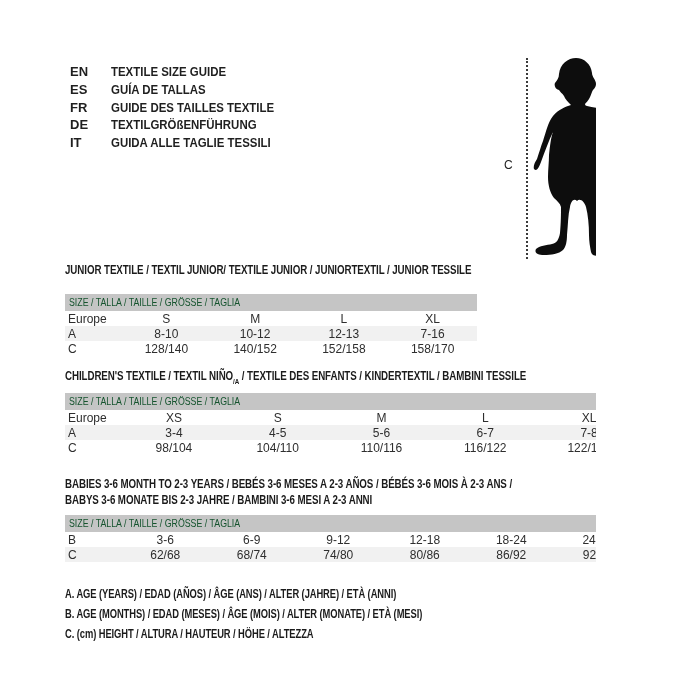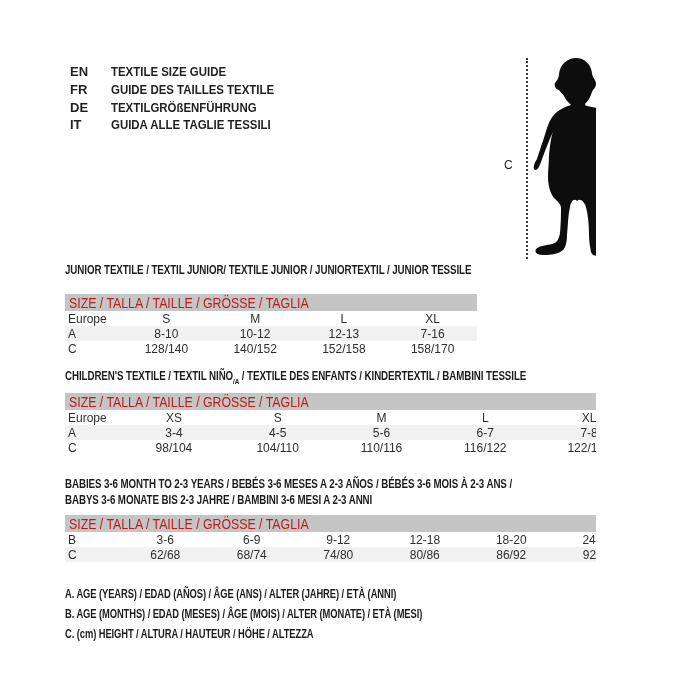--- a/index.html
+++ b/index.html
@@ -28,39 +28,43 @@
   .title3 { top:476px; line-height:16px; }
   .table-title sub { font-size:8px; }
 
   
   .size-table { position:absolute; left:65px; }
   .t1 { top:294px; width:412px; }
   .t2 { top:393px; width:576px; }
   .t3 { top:515px; width:576px; }
   .size-header {
     height:17px; background:#c5c5c5; display:flex; align-items:center;
-    padding-left:4px; box-sizing:border-box; font-size:14px; color:#b91c1c;
+    padding-left:4px; box-sizing:border-box; font-size:10px; color:#14532d;
   }
   .trow { display:flex; height:15px; align-items:center; font-size:12px; color:#2e2e2e; }
   .trow.shaded { background:#f1f1f1; }
   .tlabel { width:57px; padding-left:3px; box-sizing:border-box; }
   .tcell  { flex:1; text-align:center; }
 
   
   .notes { position:absolute; left:65px; top:584px; font-weight:bold; font-size:12px; line-height:20px; color:#1b1b1b; }
 </style>
 </head>
 <body>
 
 <div class="canvas">
 
   <div class="lang-block">
     <div class="lang-row">
       <span class="lang-code">EN</span>
       <span class="sqz9">TEXTILE SIZE GUIDE</span>
+    </div>
+    <div class="lang-row">
+      <span class="lang-code">ES</span>
+      <span class="sqz9">GUÍA DE TALLAS</span>
     </div>
     <div class="lang-row">
       <span class="lang-code">FR</span>
       <span class="sqz9">GUIDE DES TAILLES TEXTILE</span>
     </div>
     <div class="lang-row">
       <span class="lang-code">DE</span>
       <span class="sqz9">TEXTILGRÖßENFÜHRUNG</span>
     </div>
     <div class="lang-row">
@@ -158,21 +162,21 @@
   <div class="size-table t3">
     <div class="size-header">
       <span class="sqz9">SIZE / TALLA / TAILLE / GRÖSSE / TAGLIA</span>
     </div>
     <div class="trow">
       <span class="tlabel">B</span>
       <span class="tcell">3-6</span>
       <span class="tcell">6-9</span>
       <span class="tcell">9-12</span>
       <span class="tcell">12-18</span>
-      <span class="tcell">18-20</span>
+      <span class="tcell">18-24</span>
       <span class="tcell">24-36</span>
     </div>
     <div class="trow shaded">
       <span class="tlabel">C</span>
       <span class="tcell">62/68</span>
       <span class="tcell">68/74</span>
       <span class="tcell">74/80</span>
       <span class="tcell">80/86</span>
       <span class="tcell">86/92</span>
       <span class="tcell">92/98</span>

